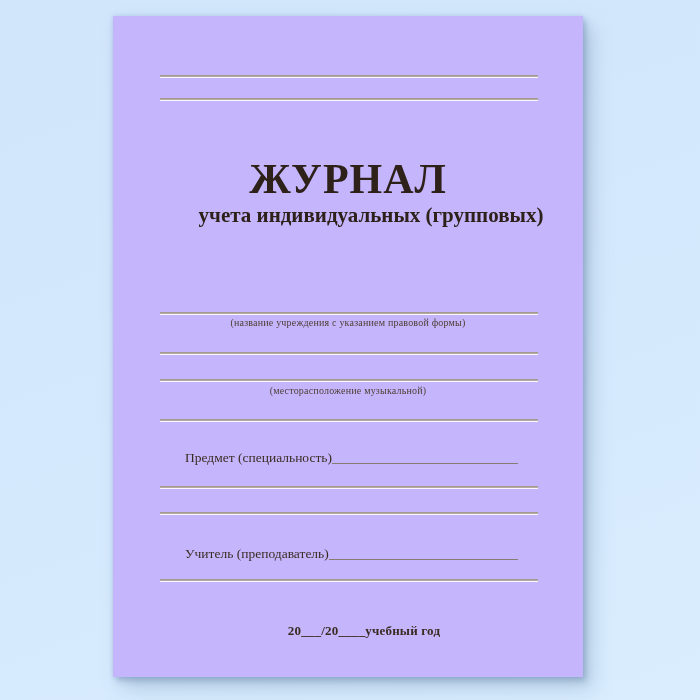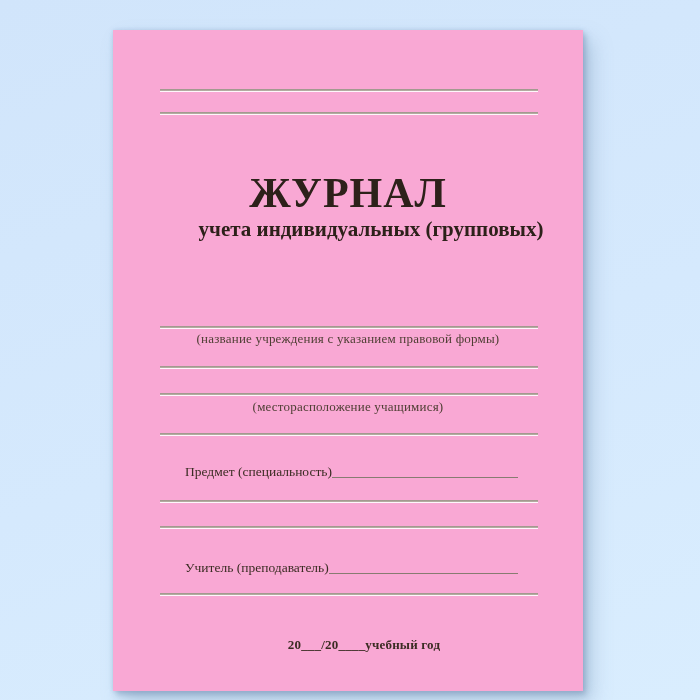--- a/index.html
+++ b/index.html
@@ -5,23 +5,23 @@
   html, body { margin: 0; padding: 0; }
   body {
     width: 700px; height: 700px;
     background: linear-gradient(160deg, #d1e5fb 0%, #d5e9fd 55%, #d9edfe 100%);
     font-family: "Liberation Serif", "DejaVu Serif", serif;
     overflow: hidden;
     position: relative;
   }
   .page {
     position: absolute;
-    left: 113px; top: 30px;
+    left: 113px; top: 16px;
     width: 470px; height: 661px;
-    background: #f9a8d4;
+    background: #c4b5fd;
     box-shadow: 3px 4px 6px rgba(110,140,175,0.45),
                 9px 11px 18px rgba(110,140,175,0.35),
                 0 0 4px rgba(130,160,195,0.30);
   }
   .rule {
     position: absolute;
     left: 47px; width: 378px; height: 2px;
     background: linear-gradient(#9b9187, #bcb3a9);
     box-shadow: 0 1px 0 rgba(255,255,255,0.9);
   }
@@ -33,21 +33,21 @@
   }
   .subtitle {
     position: absolute; top: 187px; left: 0; right: 0;
     text-align: center;
     font-size: 21px; font-weight: bold;
     color: #2d211a; line-height: 25px; padding-left: 46px;
   }
   .caption {
     position: absolute; left: 0; right: 0;
     text-align: center;
-    font-size: 13px; color: #4e3e33;
+    font-size: 10px; color: #4e3e33;
     letter-spacing: 0.2px;
   }
   .inline-field {
     position: absolute; left: 72px; width: 333px;
     display: flex; align-items: flex-end;
     font-size: 13.5px; color: #3b2c23;
     line-height: 17px;
   }
   .inline-field .label { white-space: nowrap; }
   .fill {
@@ -84,21 +84,21 @@
   <div class="subtitle">
     <div>учета индивидуальных (групповых)</div>
   </div>
 
   <div class="rule r3"></div>
   <div class="caption c1">(название учреждения с указанием правовой формы)</div>
 
   <div class="rule r4"></div>
 
   <div class="rule r5"></div>
-  <div class="caption c2">(месторасположение учащимися)</div>
+  <div class="caption c2">(месторасположение музыкальной)</div>
 
   <div class="rule r6"></div>
 
   <div class="inline-field f1">
     <span class="label">Предмет (специальность)</span>
     <span class="fill"></span>
   </div>
 
   <div class="rule r7"></div>
   <div class="rule r8"></div>

